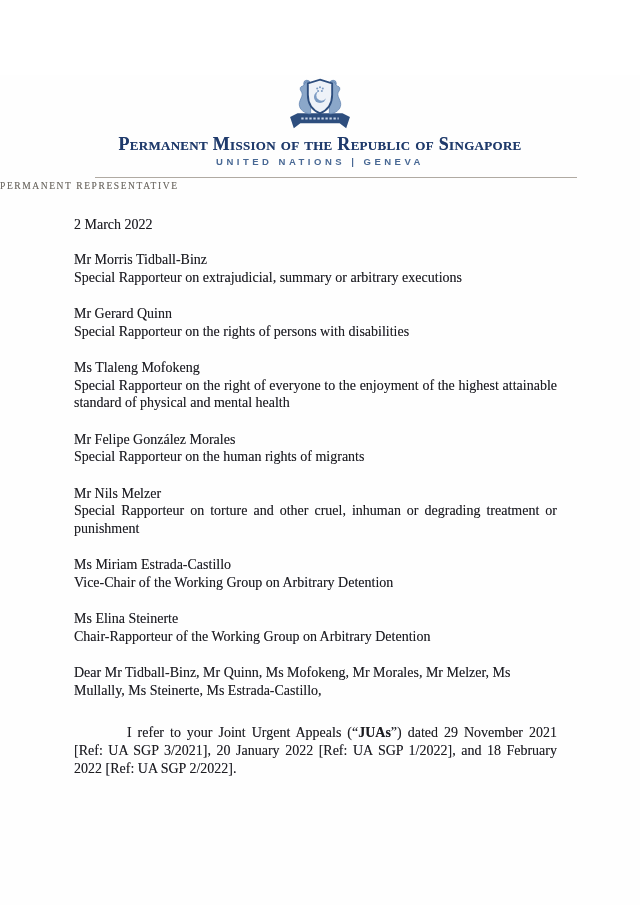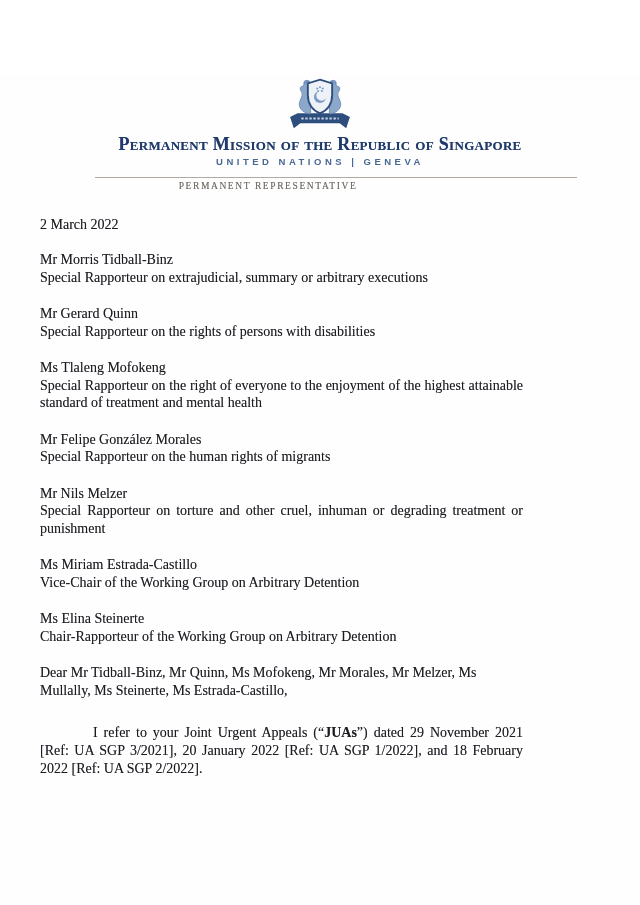--- a/index.html
+++ b/index.html
@@ -39,31 +39,31 @@
   }
   .header-rule{
     margin:9px 0 0 95px;
     width:482px;
     border-top:1px solid #b0aaa2;
     height:0;
   }
   .rep-title{
     margin-top:3px;
     padding-right:104px;
-    text-align:center;
+    text-align:left;
     font-size:9.5px;
     line-height:11px;
     letter-spacing:1.6px;
     color:#6f6b64;
     text-shadow:0 0 .4px rgba(110,106,100,.5);
   }
 
   
   .content{
-    margin-left:40px;
+    margin-left:74px;
     width:483px;
     font-size:14px;
     text-shadow:0 0 .45px rgba(10,10,40,.42);
   }
   .date{margin-top:24px;line-height:18px;}
   .recipients{margin-top:17px;}
   .recipient{margin-bottom:19px;line-height:17.5px;}
   .r-title{text-align:justify;}
   .salutation{margin-top:19px;line-height:18px;}
   .para{
@@ -119,21 +119,21 @@
       <div class="recipient">
         <div class="r-name">Mr Morris Tidball-Binz</div>
         <div class="r-title">Special Rapporteur on extrajudicial, summary or arbitrary executions</div>
       </div>
       <div class="recipient">
         <div class="r-name">Mr Gerard Quinn</div>
         <div class="r-title">Special Rapporteur on the rights of persons with disabilities</div>
       </div>
       <div class="recipient">
         <div class="r-name">Ms Tlaleng Mofokeng</div>
-        <div class="r-title">Special Rapporteur on the right of everyone to the enjoyment of the highest attainable standard of treatment and mental health</div>
+        <div class="r-title">Special Rapporteur on the right of everyone to the enjoyment of the highest attainable standard of physical and mental health</div>
       </div>
       <div class="recipient">
         <div class="r-name">Mr Felipe González Morales</div>
         <div class="r-title">Special Rapporteur on the human rights of migrants</div>
       </div>
       <div class="recipient">
         <div class="r-name">Mr Nils Melzer</div>
         <div class="r-title">Special Rapporteur on torture and other cruel, inhuman or degrading treatment or punishment</div>
       </div>
       <div class="recipient">

